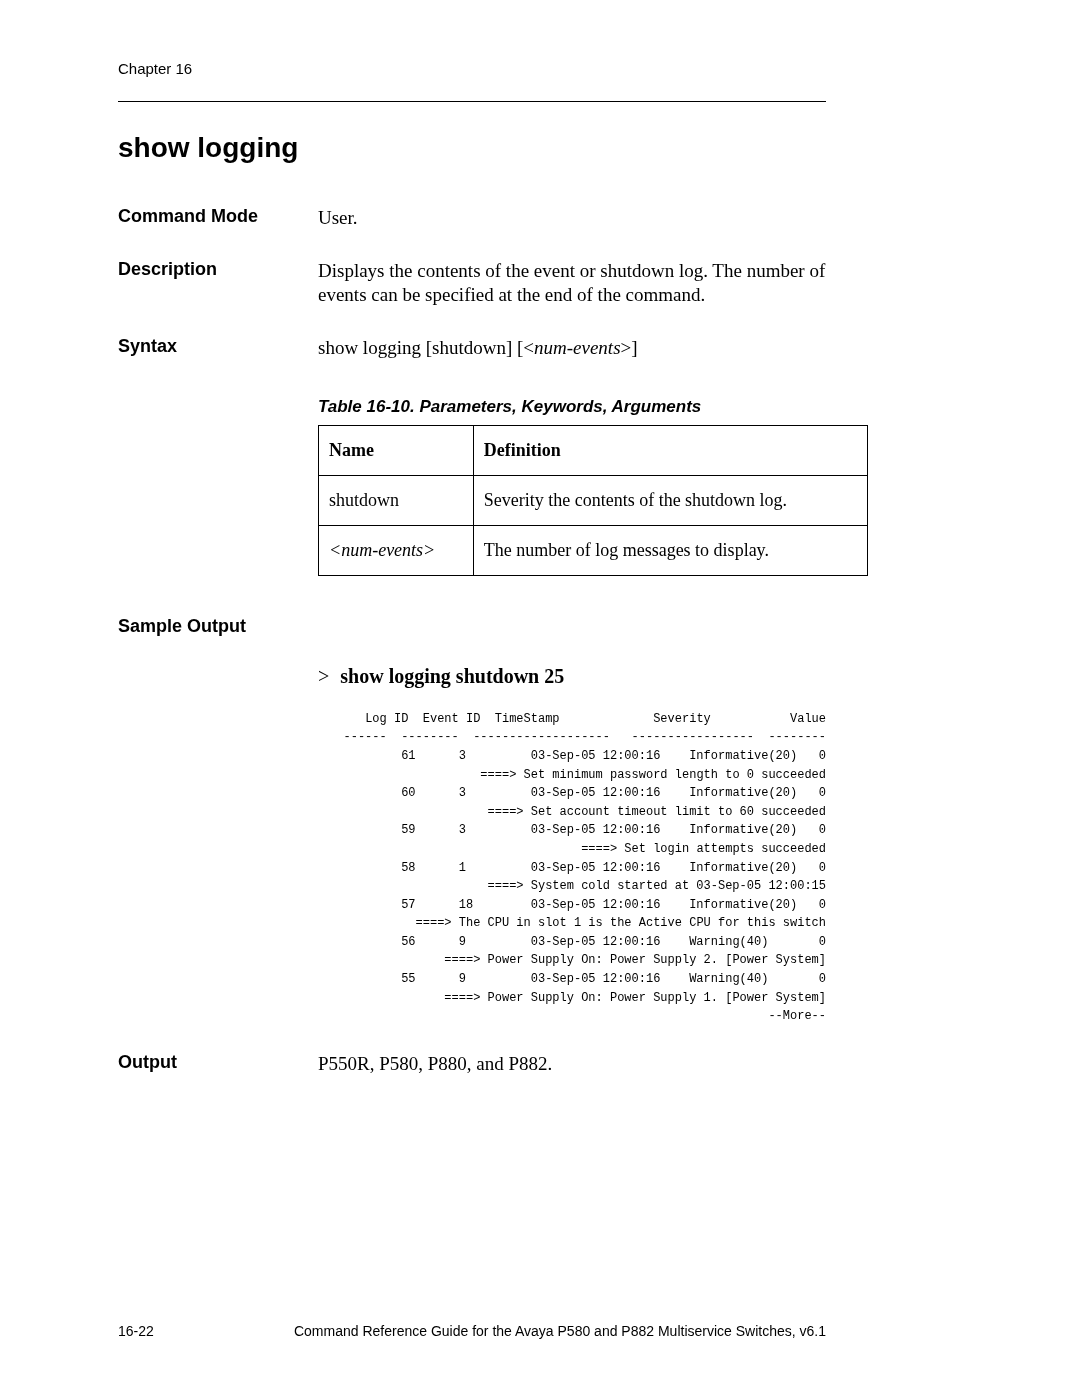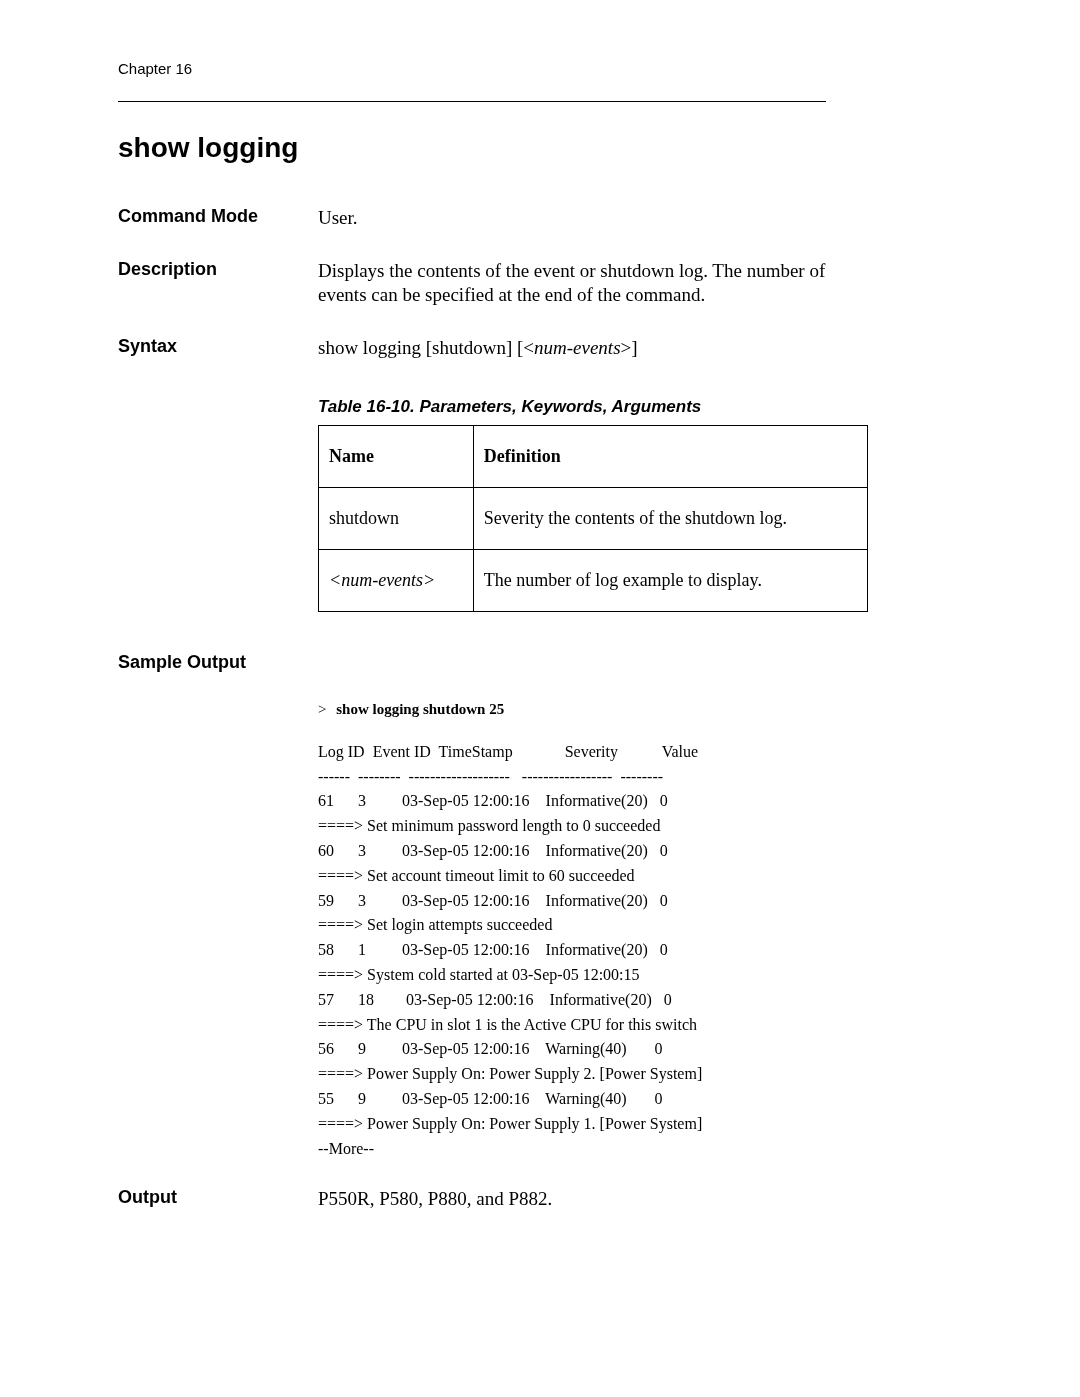--- a/index.html
+++ b/index.html
@@ -62,50 +62,51 @@
     margin-top: 36px;
   }
   table.params {
     margin-left: 200px;
     border-collapse: collapse;
     width: 550px;
   }
   table.params th, table.params td {
     border: 1.5px solid #000;
     text-align: left;
-    padding: 20px 10px;
+    padding: 14px 10px;
     font-size: 18px;
   }
   table.params th {
     font-weight: bold;
   }
   table.params td.name-italic {
     font-style: italic;
   }
   .sample-row {
     margin-top: 40px;
   }
   .cmd-line {
     margin-left: 200px;
     margin-top: 28px;
     margin-bottom: 22px;
-    font-size: 15px;
+    font-size: 20px;
   }
   .cmd-line .prompt {
     margin-right: 6px;
   }
   .cmd-line .cmd {
     font-weight: bold;
   }
   pre.output {
     margin: 0 0 0 200px;
-    font-family: Liberation Serif, serif;
-    font-size: 16px;
+    font-family: Liberation Mono, monospace;
+    font-size: 12px;
     line-height: 1.55;
     white-space: pre;
+    text-align: right;
   }
   .footer {
     position: absolute;
     bottom: 58px;
     left: 118px;
     right: 118px;
     display: flex;
     justify-content: space-between;
     font-family: Arial, Helvetica, sans-serif;
     font-size: 14px;
@@ -147,21 +148,21 @@
         <th>Definition</th>
       </tr>
     </thead>
     <tbody>
       <tr>
         <td>shutdown</td>
         <td>Severity the contents of the shutdown log.</td>
       </tr>
       <tr>
         <td class="name-italic">&lt;num-events&gt;</td>
-        <td>The number of log example to display.</td>
+        <td>The number of log messages to display.</td>
       </tr>
     </tbody>
   </table>
 
   <div class="row sample-row">
     <div class="label">Sample Output</div>
   </div>
 
   <div class="cmd-line">
     <span class="prompt">&gt;</span>
@@ -184,14 +185,18 @@
 ====&gt; Power Supply On: Power Supply 2. [Power System]
 55      9         03-Sep-05 12:00:16    Warning(40)       0
 ====&gt; Power Supply On: Power Supply 1. [Power System]
 --More--</pre>
 
   <div class="row" style="margin-top:26px;">
     <div class="label">Output</div>
     <div class="content">P550R, P580, P880, and P882.</div>
   </div>
 
+  <div class="footer">
+    <span>16-22</span>
+    <span>Command Reference Guide for the Avaya P580 and P882 Multiservice Switches, v6.1</span>
+  </div>
 
 </div>
 
 </body></html>

